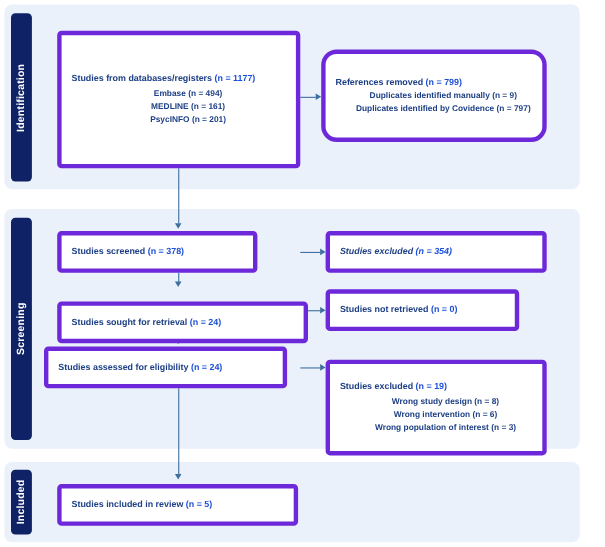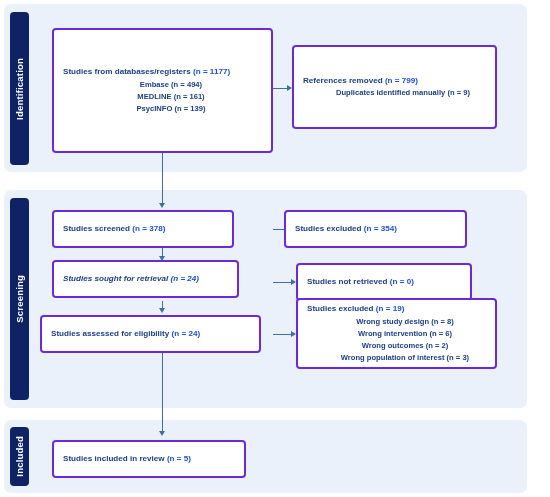--- a/index.html
+++ b/index.html
@@ -49,21 +49,21 @@
     white-space: nowrap;
   }
   #tab-identification { top: 12px;  height: 153px; }
   #tab-screening      { top: 198px; height: 202px; }
   #tab-included       { top: 427px; height: 59px;  }
 
   
   .flow-box {
     position: absolute;
     background: #ffffff;
-    border: 2px solid #6d28d9;
+    border: 4px solid #6d28d9;
     border-radius: 4px;
     box-sizing: border-box;
     display: flex;
     flex-direction: column;
     justify-content: center;
     padding: 0 9px;
   }
   .box-title {
     font-size: 8.1px;
     color: #1d3f85;
@@ -83,28 +83,28 @@
     color: #1d3f85;
     font-weight: bold;
     line-height: 1.58;
     padding-left: 17px;
     white-space: nowrap;
     text-align: center;
   }
 
   
   #box-databases      { left: 52px;  top: 28px;  width: 221px; height: 125px; }
-  #box-refs-removed   { left: 292px; top: 45px;  width: 205px; height: 84px;  }
+  #box-refs-removed   { left: 292px; top: 45px;  width: 205px; height: 84px; border-radius: 14px;  }
   #box-screened       { left: 52px;  top: 210px; width: 182px; height: 38px;  }
-  #box-excluded-1     { left: 284px; top: 210px; width: 183px; height: 38px;  }
-  #box-retrieval      { left: 52px;  top: 260px; width: 187px; height: 38px; font-style: italic;  }
+  #box-excluded-1     { left: 296px; top: 210px; width: 201px; height: 38px; font-style: italic;  }
+  #box-retrieval      { left: 52px;  top: 274px; width: 228px; height: 38px;  }
   #box-not-retrieved  { left: 296px; top: 263px; width: 176px; height: 38px;  }
   #box-eligibility    { left: 40px;  top: 315px; width: 221px; height: 38px;  }
-  #box-excluded-2     { left: 296px; top: 298px; width: 201px; height: 71px;  }
-  #box-included       { left: 52px;  top: 440px; width: 194px; height: 38px;  }
+  #box-excluded-2     { left: 296px; top: 327px; width: 201px; height: 87px;  }
+  #box-included       { left: 52px;  top: 440px; width: 219px; height: 38px;  }
   .v-line {
     position: absolute;
     width: 1px;
     background: #3f6fa0;
   }
   .h-line {
     position: absolute;
     height: 1px;
     background: #3f6fa0;
   }
@@ -164,28 +164,29 @@
   <div class="arrow-right" style="left:291px; top:330.5px;"></div>
 
   <div class="v-line" style="left:162px; top:353px; height:78px;"></div>
   <div class="arrow-down" style="left:159px; top:431px;"></div>
 
   <div class="flow-box" id="box-databases">
     <div class="box-title"><span class="lead">Studies from databases/registers </span><span class="count">(n = 1177)</span></div>
     <ul class="sub-list">
       <li>Embase (n = 494)</li>
       <li>MEDLINE (n = 161)</li>
-      <li>PsycINFO (n = 139)</li>
+      <li>PsycINFO (n = 201)</li>
     </ul>
   </div>
 
   <div class="flow-box" id="box-refs-removed">
     <div class="box-title"><span class="lead">References removed </span><span class="count">(n = 799)</span></div>
     <ul class="sub-list">
       <li>Duplicates identified manually (n = 9)</li>
+      <li>Duplicates identified by Covidence (n = 797)</li>
     </ul>
   </div>
 
   <div class="flow-box" id="box-screened">
     <div class="box-title"><span class="lead">Studies screened </span><span class="count">(n = 378)</span></div>
   </div>
 
   <div class="flow-box" id="box-excluded-1">
     <div class="box-title"><span class="lead">Studies excluded </span><span class="count">(n = 354)</span></div>
   </div>
@@ -200,21 +201,20 @@
 
   <div class="flow-box" id="box-eligibility">
     <div class="box-title"><span class="lead">Studies assessed for eligibility </span><span class="count">(n = 24)</span></div>
   </div>
 
   <div class="flow-box" id="box-excluded-2">
     <div class="box-title"><span class="lead">Studies excluded </span><span class="count">(n = 19)</span></div>
     <ul class="sub-list">
       <li>Wrong study design (n = 8)</li>
       <li>Wrong intervention (n = 6)</li>
-      <li>Wrong outcomes (n = 2)</li>
       <li>Wrong population of interest (n = 3)</li>
     </ul>
   </div>
 
   <div class="flow-box" id="box-included">
     <div class="box-title"><span class="lead">Studies included in review </span><span class="count">(n = 5)</span></div>
   </div>
 
 </div>
 

